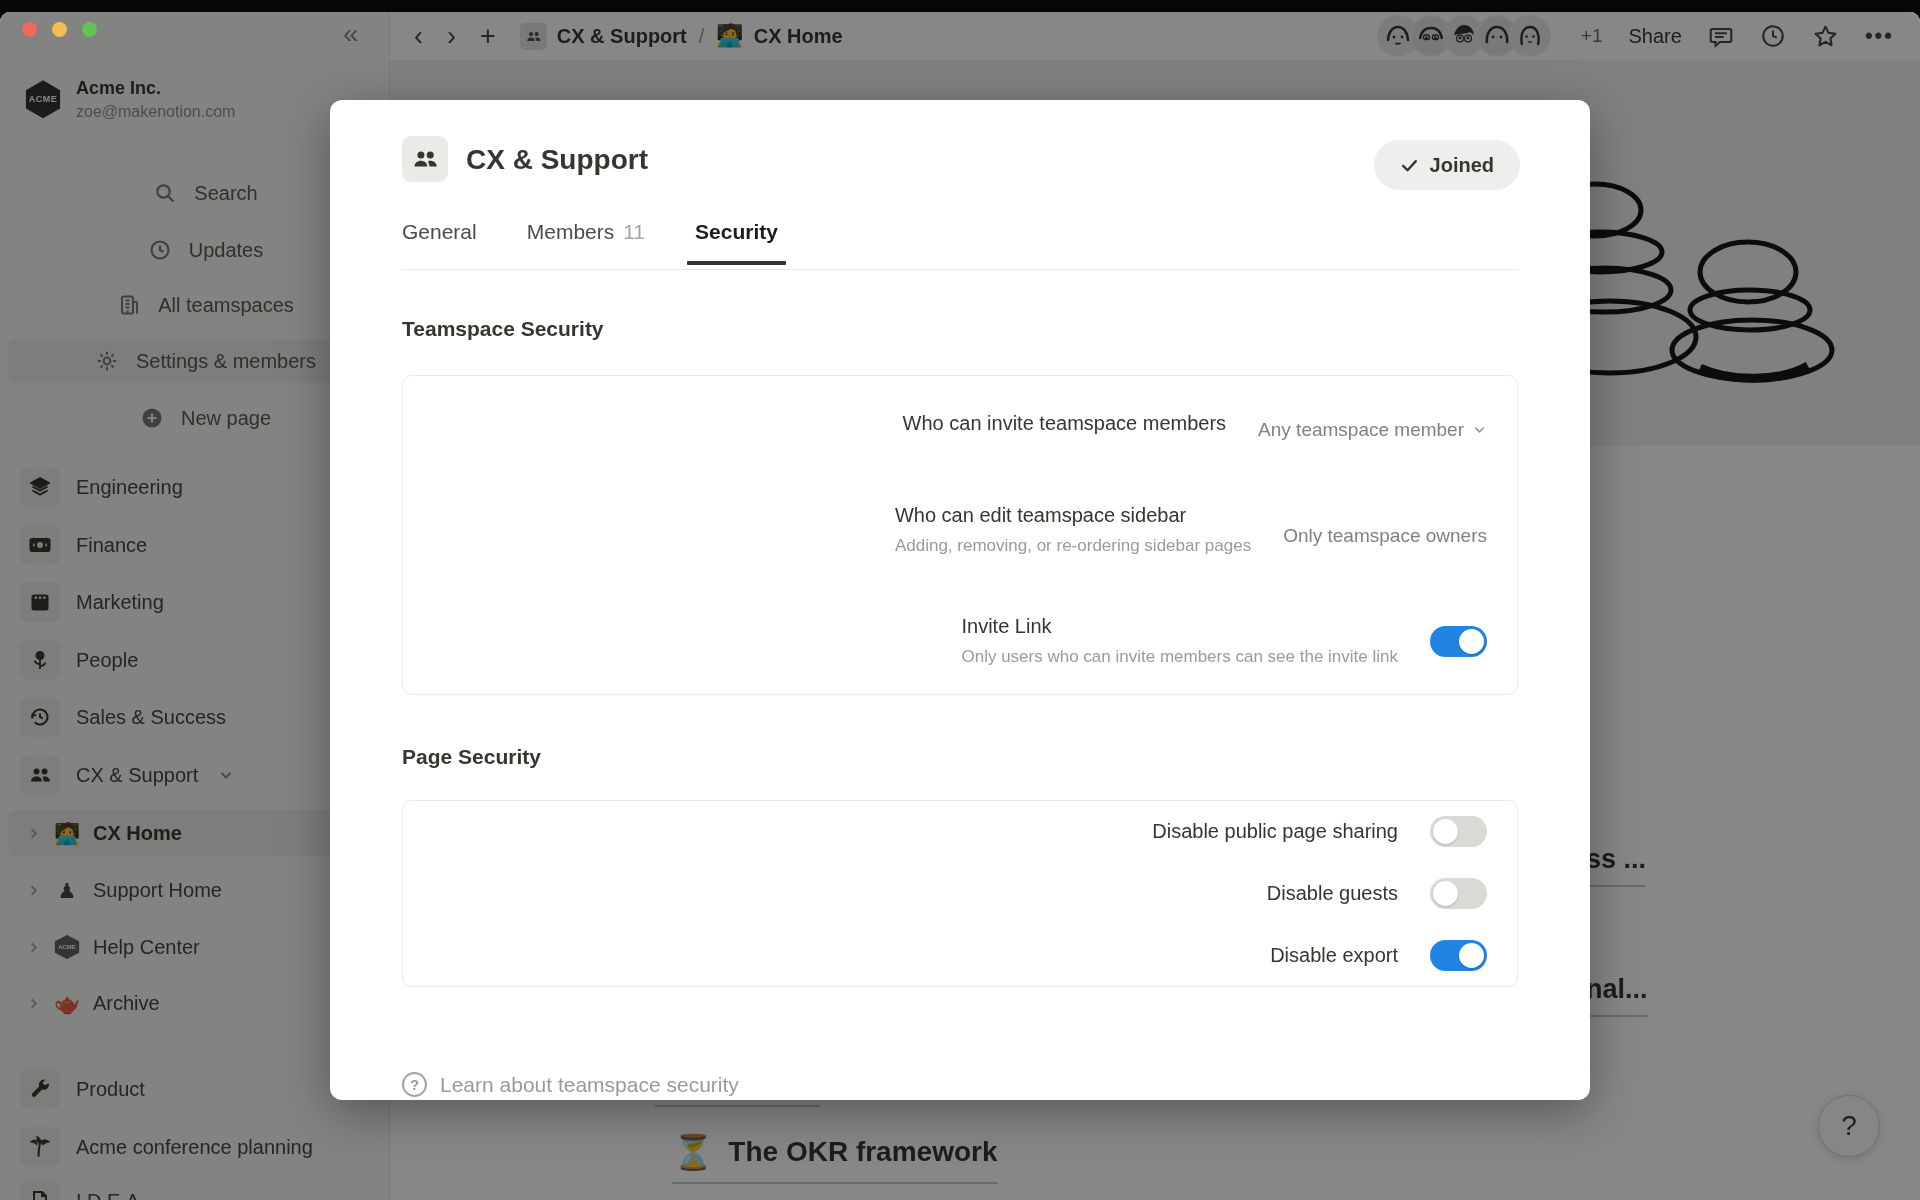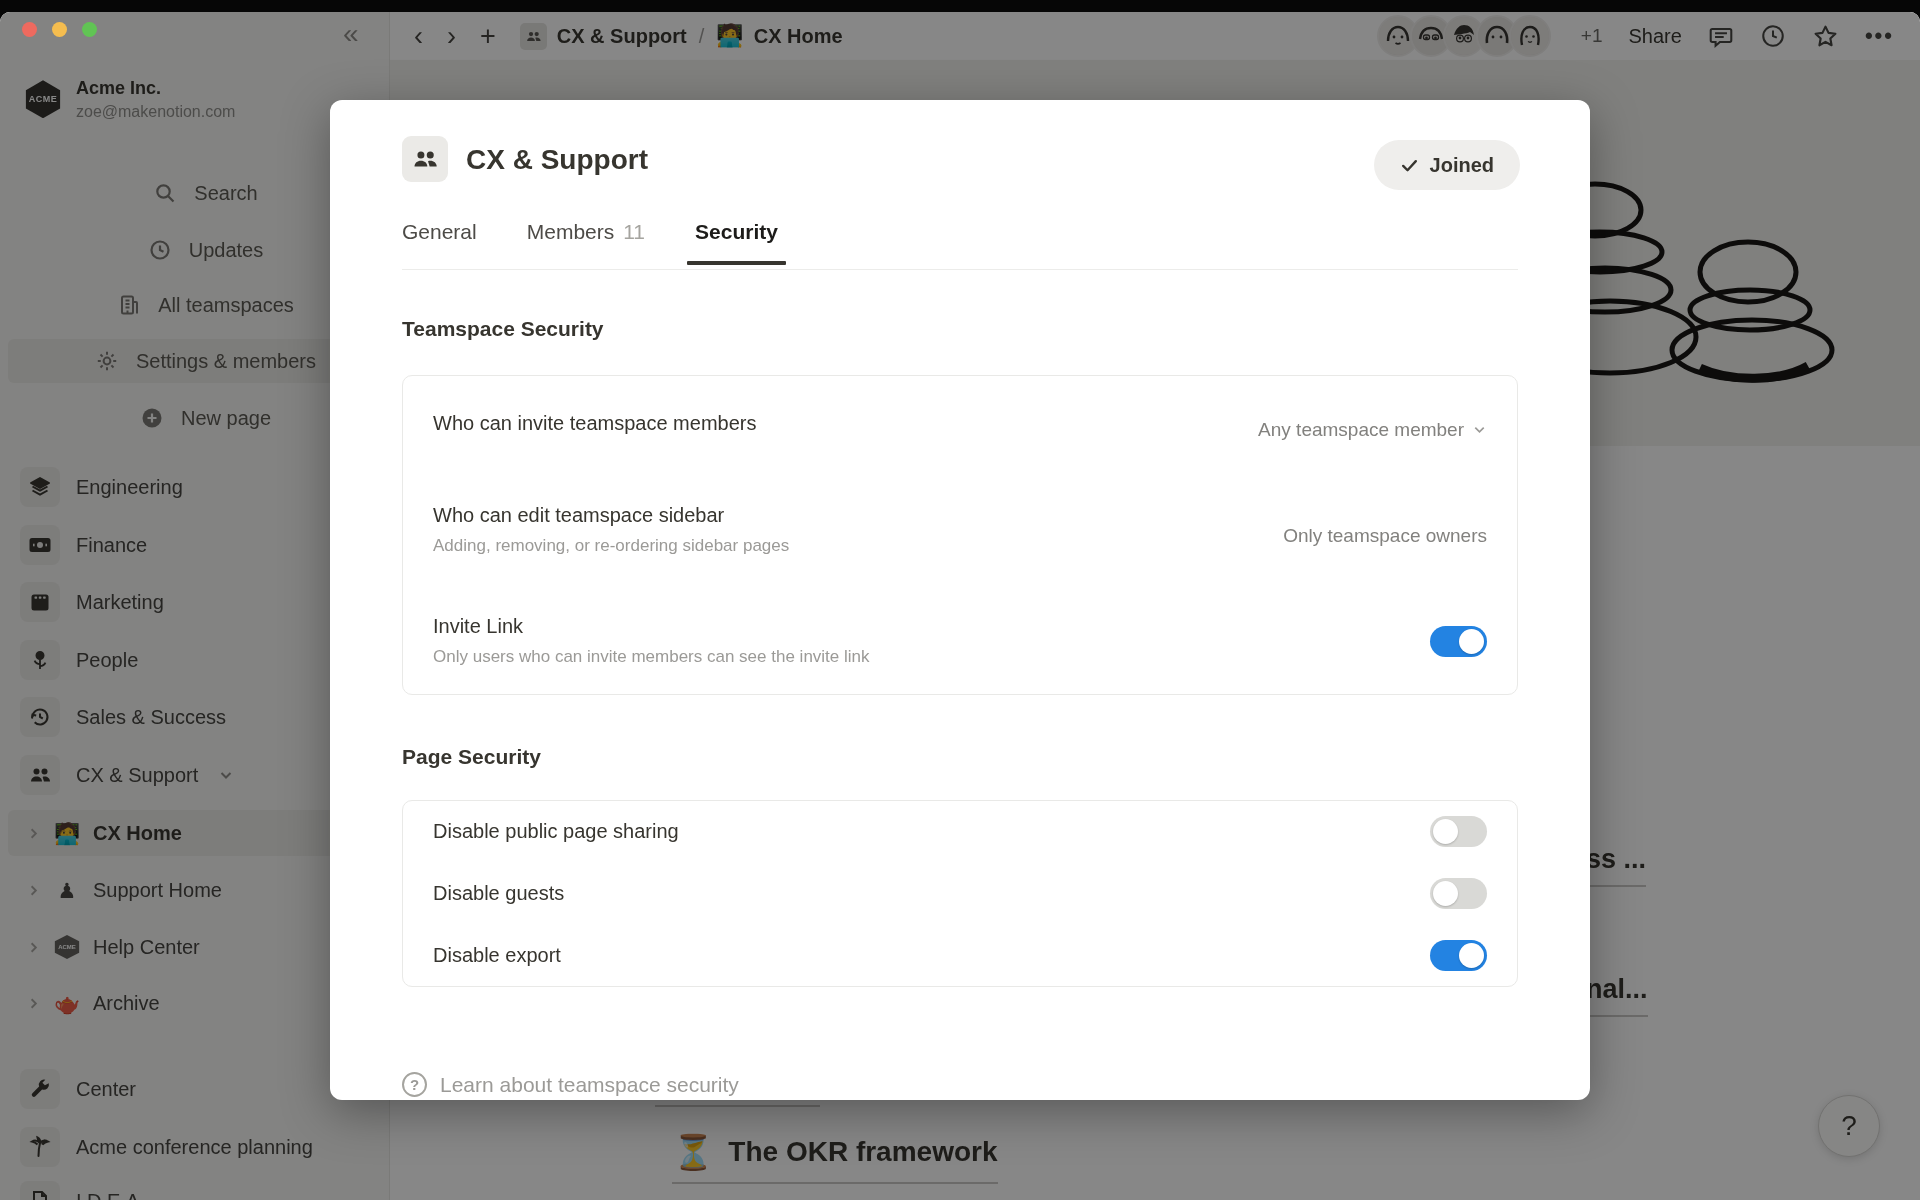--- a/index.html
+++ b/index.html
@@ -65,21 +65,21 @@
     display:flex;align-items:center;gap:11px;padding:0 26px;font-size:20px;font-weight:600;color:#37352f;}
   .tabs{position:absolute;left:72px;top:120px;display:flex;gap:50px;}
   .tab{font-size:21px;color:#4d4b47;font-weight:500;padding-bottom:21px;position:relative;display:flex;gap:9px;align-items:baseline;}
   .tab .count{color:#a5a49f;}
   .tab.active{color:#1d1c1a;font-weight:600;}
   .tab.active::after{content:"";position:absolute;left:-8px;right:-8px;bottom:0;height:4px;background:#37352f;border-radius:1px;}
   .m-divider{position:absolute;left:72px;right:72px;top:169px;height:1px;background:#ececea;}
   .sec-title{position:absolute;left:72px;font-size:21px;font-weight:700;color:#37352f;}
   .card{position:absolute;left:72px;right:72px;border:1px solid #e9e9e7;border-radius:10px;background:#fff;
     display:flex;flex-direction:column;padding:0 30px;}
-  .row{display:flex;align-items:center;justify-content:space-between;gap:32px;}
+  .row{display:flex;align-items:center;justify-content:flex-end;gap:32px;}
   .row-label{font-size:20px;color:#37352f;}
   .row-desc{font-size:17px;color:#9b9a97;margin-top:9px;}
   .row-value{font-size:19px;color:#82817e;display:flex;align-items:center;gap:8px;white-space:nowrap;margin-top:12px;}
   .toggle{width:57px;height:31px;border-radius:16px;background:#d9d9d6;position:relative;flex:none;}
   .toggle .knob{position:absolute;left:3px;top:3px;width:25px;height:25px;border-radius:50%;background:#fff;
     box-shadow:0 1px 2px rgba(0,0,0,.2);}
   .toggle.on{background:#2383e2;}
   .toggle.on .knob{left:29px;}
   .m-footer{position:absolute;left:72px;top:972px;display:flex;align-items:center;gap:13px;color:#9b9a97;font-size:21px;}
   .q-circle{width:25px;height:25px;border-radius:50%;border:2px solid #a5a49f;display:flex;align-items:center;
@@ -256,21 +256,21 @@
       <span class="pg-emoji">🫖</span>
       <span>Archive</span>
     </div>
 
     <div class="ts-row" style="top:1052px">
       <span class="ts-box">
         <svg width="24" height="24" viewBox="0 0 24 24" fill="currentColor">
             <path d="M20.8 6.3a5.2 5.2 0 0 1-6.7 6.2l-6.7 6.7a2.1 2.1 0 0 1-3-3l6.7-6.7a5.2 5.2 0 0 1 6.2-6.7l-2.9 2.9 2.5 2.5 3.9-1.9z"></path>
           </svg>
       </span>
-      <span>Center</span>
+      <span>Product</span>
     </div>
     <div class="ts-row" style="top:1110px">
       <span class="ts-box">
         <svg width="24" height="24" viewBox="0 0 24 24" fill="none" stroke="currentColor" stroke-width="2">
             <path d="M12 8c-1 4-1.5 8-1.5 13" stroke-linecap="round"></path>
             <path d="M12 8C9.5 5.5 6.5 5 4 6.5c2 .5 4 1.5 5.5 3M12 8c2.5-2.5 5.5-3 8-1.5-2 .5-4 1.5-5.5 3M12 8c.5-2.5-.5-4.5-2.5-5.5.3 1.5 1 3.5 1 5M12 8c1.5-2 3.5-2.8 5.5-2.3-1.2 1-2.7 2.3-3.5 3.8"></path>
           </svg>
       </span>
       <span>Acme conference planning</span>
     </div>

